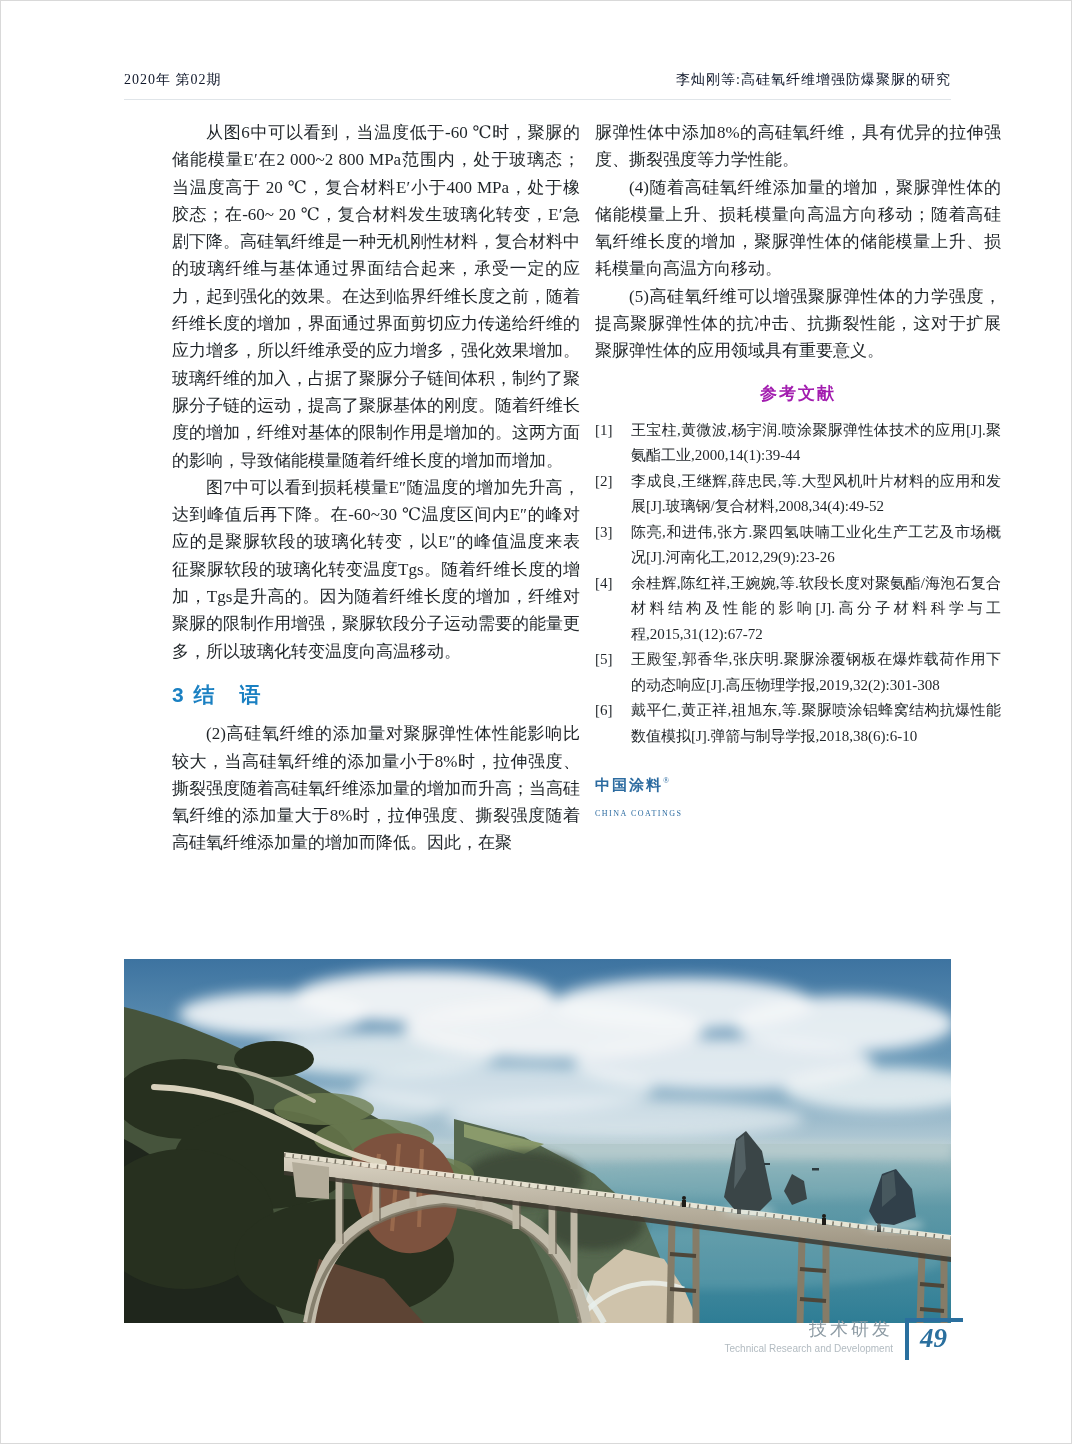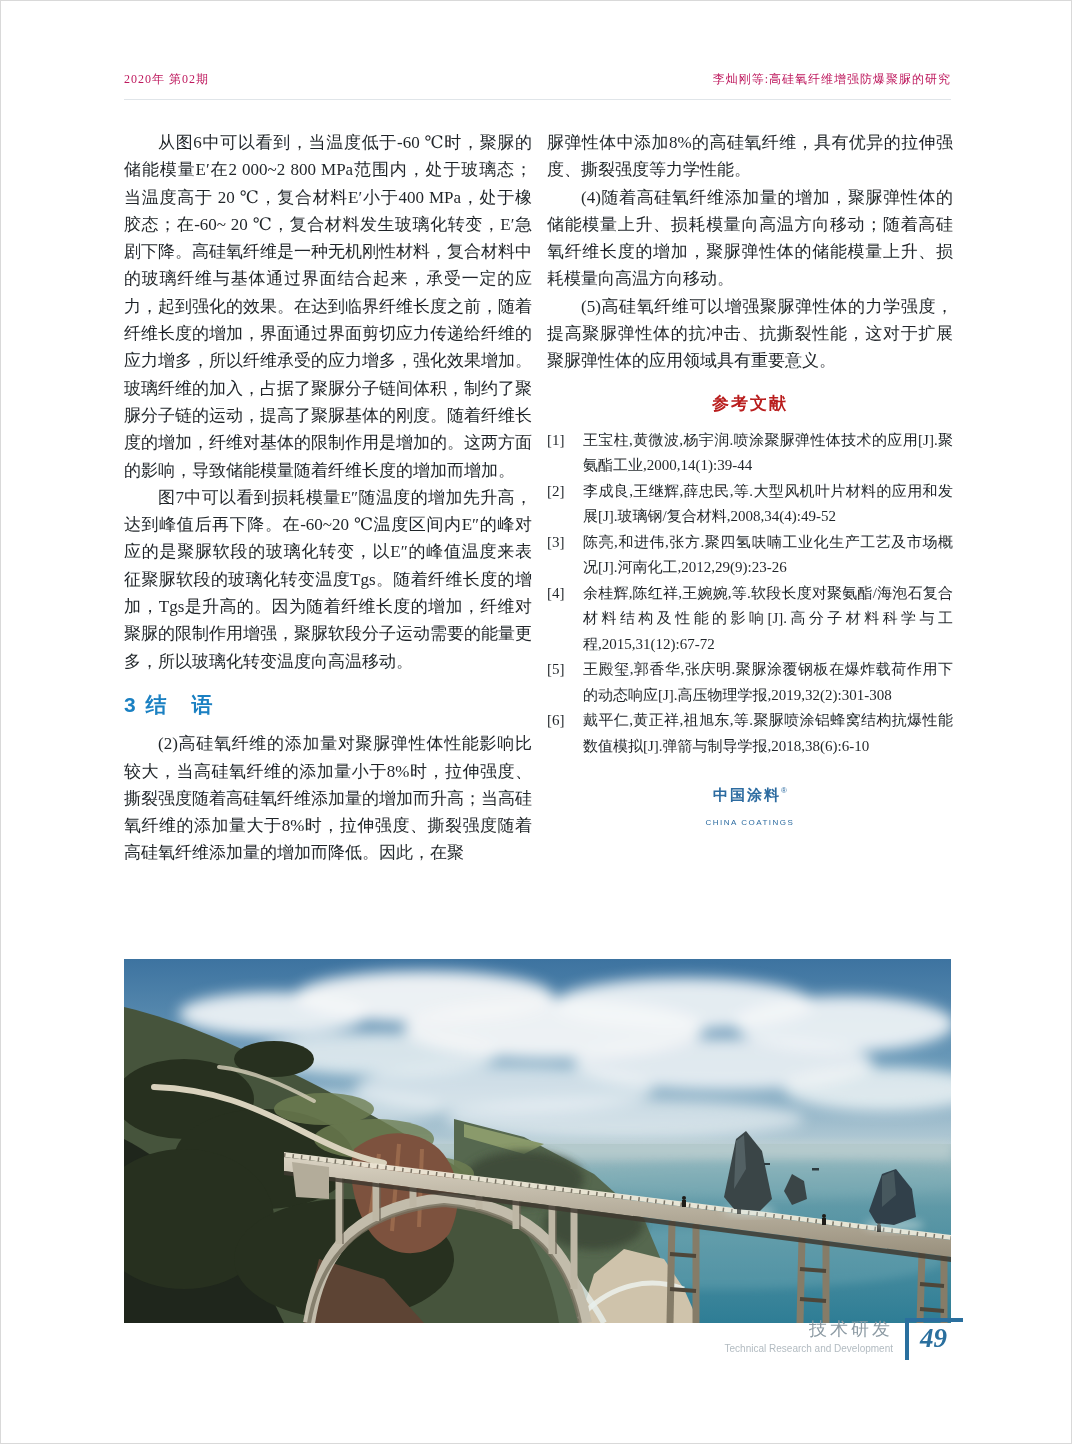--- a/index.html
+++ b/index.html
@@ -6,44 +6,44 @@
   .page{
     position:relative;width:1072px;height:1444px;margin:0 auto;
     background:#ffffff;border:1px solid #d9d9d9;box-sizing:border-box;overflow:hidden;
     font-family:"Liberation Serif","DejaVu Serif",serif;color:#1f2428;
   }
   
   .header{
     position:absolute;left:123px;top:70px;width:827px;height:28px;
     border-bottom:1px solid #e0e5e9;
     display:flex;justify-content:space-between;align-items:flex-start;
-    font-size:12px;color:#be185d;letter-spacing:1px;
+    font-size:14px;color:#0f172a;letter-spacing:1px;
     font-family:"Liberation Serif","DejaVu Serif",serif;
   }
   
-  .col{position:absolute;top:128px;font-size:17px;line-height:27.3px;text-align:justify;}
+  .col{position:absolute;top:118px;font-size:17px;line-height:27.3px;text-align:justify;margin-left:48px;}
   .col-left{left:123px;width:408px;}
   .col-right{left:546px;width:406px;}
   .col p{margin:0;text-indent:2em;}
   .col p.no-indent{text-indent:0;}
   .sec-heading{
     margin:16px 0 12px 0;font-size:21px;font-weight:bold;color:#1a80c2;
     font-family:"Liberation Sans","DejaVu Sans",sans-serif;letter-spacing:2px;text-indent:0;
   }
   .refs-title{
-    margin:15px 0 11px 0;text-align:center;font-size:17px;font-weight:bold;color:#b91c1c;
+    margin:15px 0 11px 0;text-align:center;font-size:17px;font-weight:bold;color:#a21caf;
     font-family:"Liberation Sans","DejaVu Sans",sans-serif;letter-spacing:2px;
   }
   .ref-list{margin:0;padding:0;list-style:none;font-size:15px;line-height:25.5px;}
   .ref-item{display:flex;text-align:justify;}
   .ref-num{flex:none;width:36px;}
   .ref-text{flex:1;}
   
-  .logo{margin-top:18px;text-align:center;color:#2c6ba0;
-    font-family:Liberation Sans, sans-serif;}
+  .logo{margin-top:18px;text-align:left;color:#2c6ba0;
+    font-family:Liberation Serif, serif;}
   .logo-cn{font-size:15px;font-weight:bold;letter-spacing:2px;}
   .logo-reg{font-size:8px;vertical-align:super;}
   .logo-en{font-size:8px;letter-spacing:1.5px;margin-top:1px;}
   
   .photo{position:absolute;left:123px;top:958px;width:827px;height:364px;overflow:hidden;}
   
   .footer{
     position:absolute;left:123px;top:1316px;width:839px;
     display:flex;justify-content:flex-end;align-items:flex-end;
   }
@@ -63,21 +63,21 @@
 
 <div class="page">
 
   <div class="header">
     <span>2020年  第02期</span>
     <span>李灿刚等:高硅氧纤维增强防爆聚脲的研究</span>
   </div>
 
   <div class="col col-left">
     <p>从图6中可以看到，当温度低于-60 ℃时，聚脲的储能模量E′在2 000~2 800 MPa范围内，处于玻璃态；当温度高于 20 ℃，复合材料E′小于400 MPa，处于橡胶态；在-60~ 20 ℃，复合材料发生玻璃化转变，E′急剧下降。高硅氧纤维是一种无机刚性材料，复合材料中的玻璃纤维与基体通过界面结合起来，承受一定的应力，起到强化的效果。在达到临界纤维长度之前，随着纤维长度的增加，界面通过界面剪切应力传递给纤维的应力增多，所以纤维承受的应力增多，强化效果增加。玻璃纤维的加入，占据了聚脲分子链间体积，制约了聚脲分子链的运动，提高了聚脲基体的刚度。随着纤维长度的增加，纤维对基体的限制作用是增加的。这两方面的影响，导致储能模量随着纤维长度的增加而增加。</p>
-    <p>图7中可以看到损耗模量E″随温度的增加先升高，达到峰值后再下降。在-60~20 ℃温度区间内E″的峰对应的是聚脲软段的玻璃化转变，以E″的峰值温度来表征聚脲软段的玻璃化转变温度Tgs。随着纤维长度的增加，Tgs是升高的。因为随着纤维长度的增加，纤维对聚脲的限制作用增强，聚脲软段分子运动需要的能量更多，所以玻璃化转变温度向高温移动。</p>
+    <p>图7中可以看到损耗模量E″随温度的增加先升高，达到峰值后再下降。在-60~30 ℃温度区间内E″的峰对应的是聚脲软段的玻璃化转变，以E″的峰值温度来表征聚脲软段的玻璃化转变温度Tgs。随着纤维长度的增加，Tgs是升高的。因为随着纤维长度的增加，纤维对聚脲的限制作用增强，聚脲软段分子运动需要的能量更多，所以玻璃化转变温度向高温移动。</p>
     <div class="sec-heading">3 结　语</div>
     <p>(2)高硅氧纤维的添加量对聚脲弹性体性能影响比较大，当高硅氧纤维的添加量小于8%时，拉伸强度、撕裂强度随着高硅氧纤维添加量的增加而升高；当高硅氧纤维的添加量大于8%时，拉伸强度、撕裂强度随着高硅氧纤维添加量的增加而降低。因此，在聚</p>
   </div>
 
   <div class="col col-right">
     <p class="no-indent">脲弹性体中添加8%的高硅氧纤维，具有优异的拉伸强度、撕裂强度等力学性能。</p>
     <p>(4)随着高硅氧纤维添加量的增加，聚脲弹性体的储能模量上升、损耗模量向高温方向移动；随着高硅氧纤维长度的增加，聚脲弹性体的储能模量上升、损耗模量向高温方向移动。</p>
     <p>(5)高硅氧纤维可以增强聚脲弹性体的力学强度，提高聚脲弹性体的抗冲击、抗撕裂性能，这对于扩展聚脲弹性体的应用领域具有重要意义。</p>
 
     <div class="refs-title">参考文献</div>

